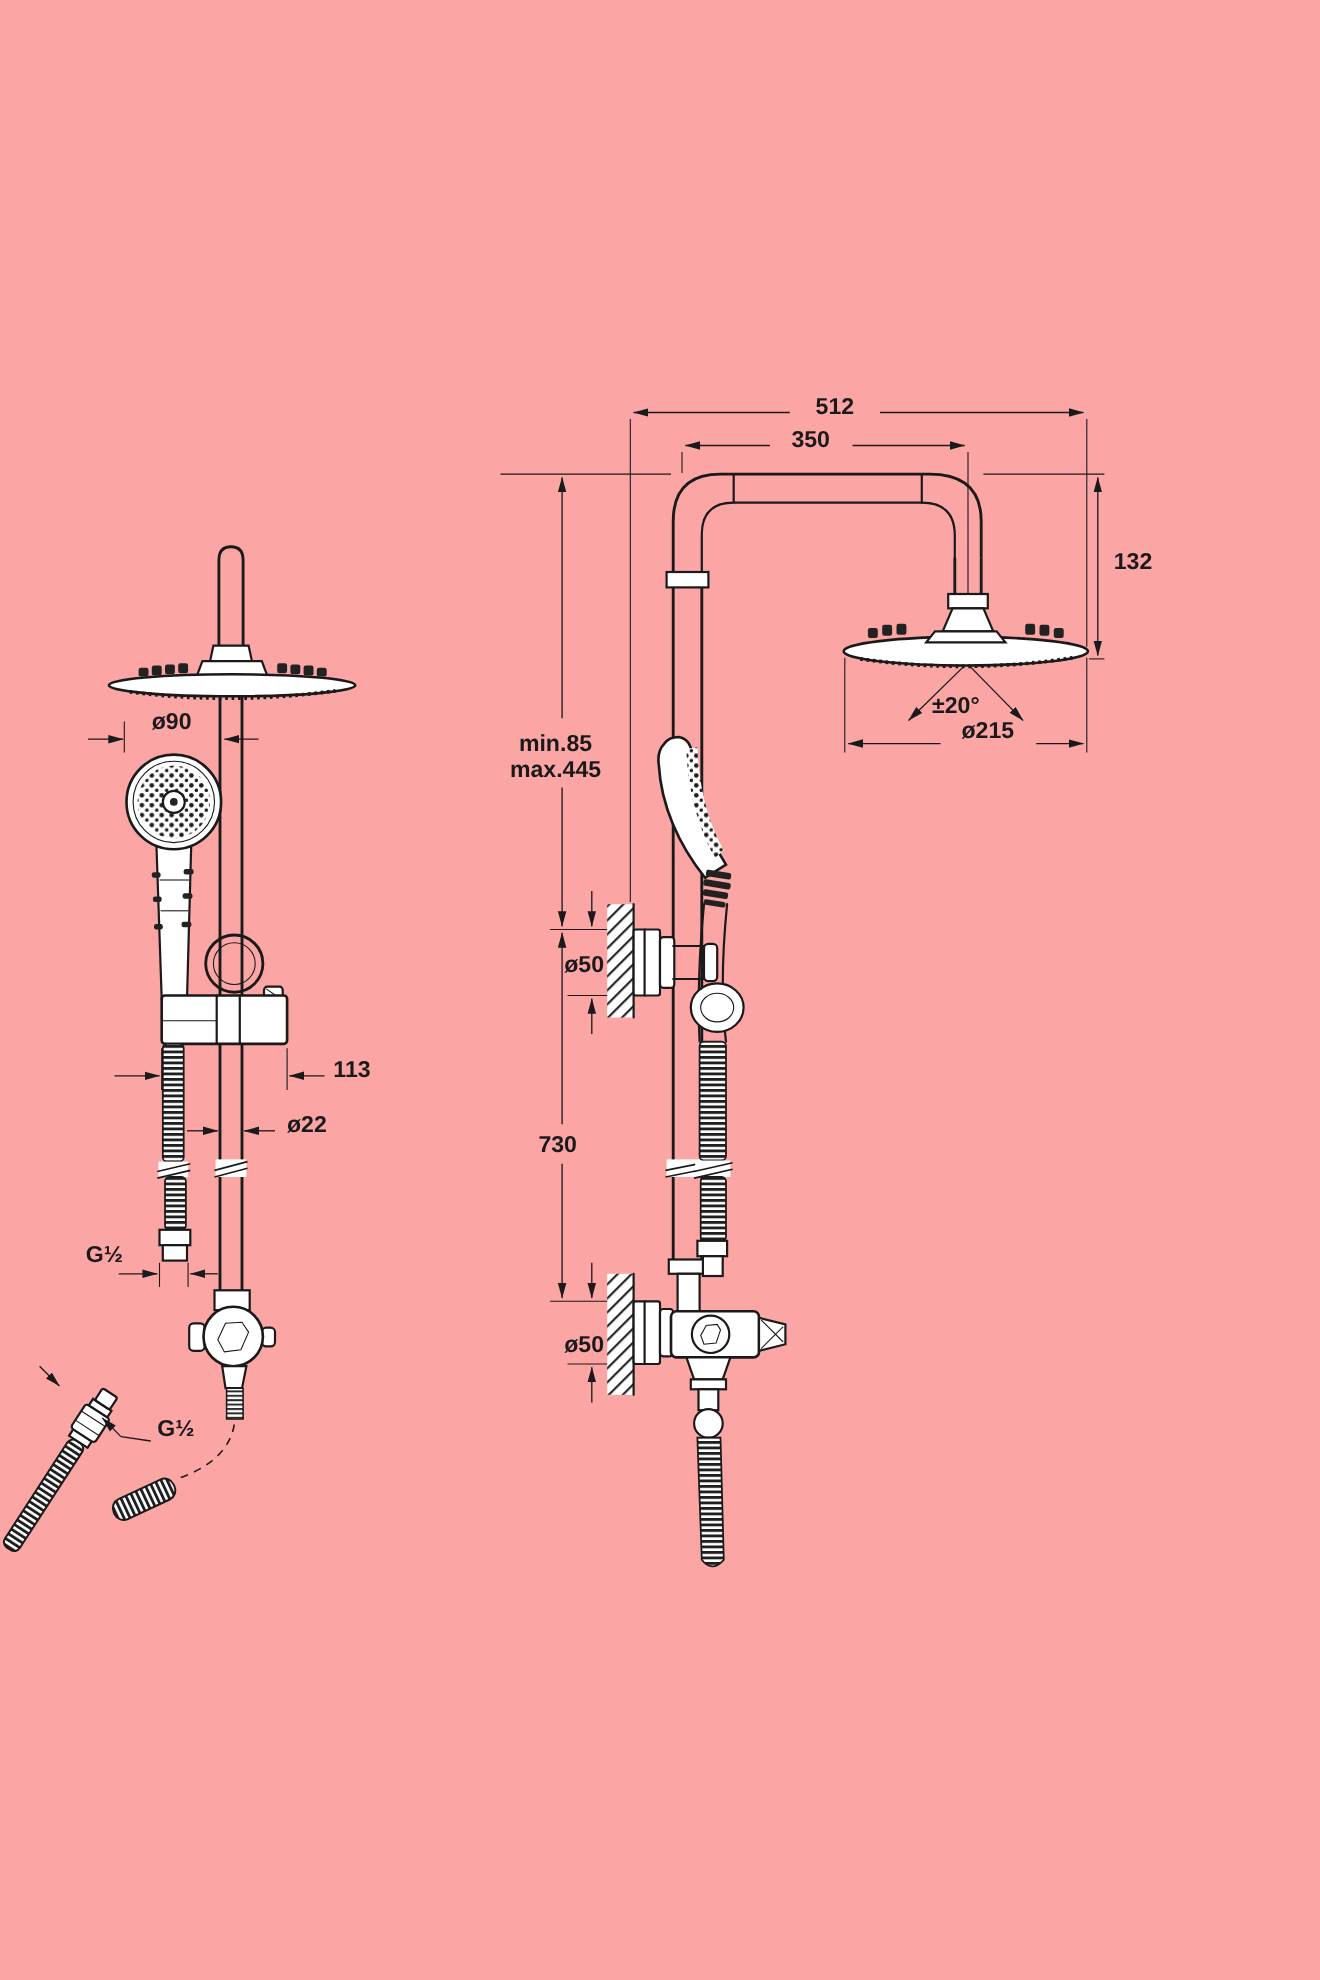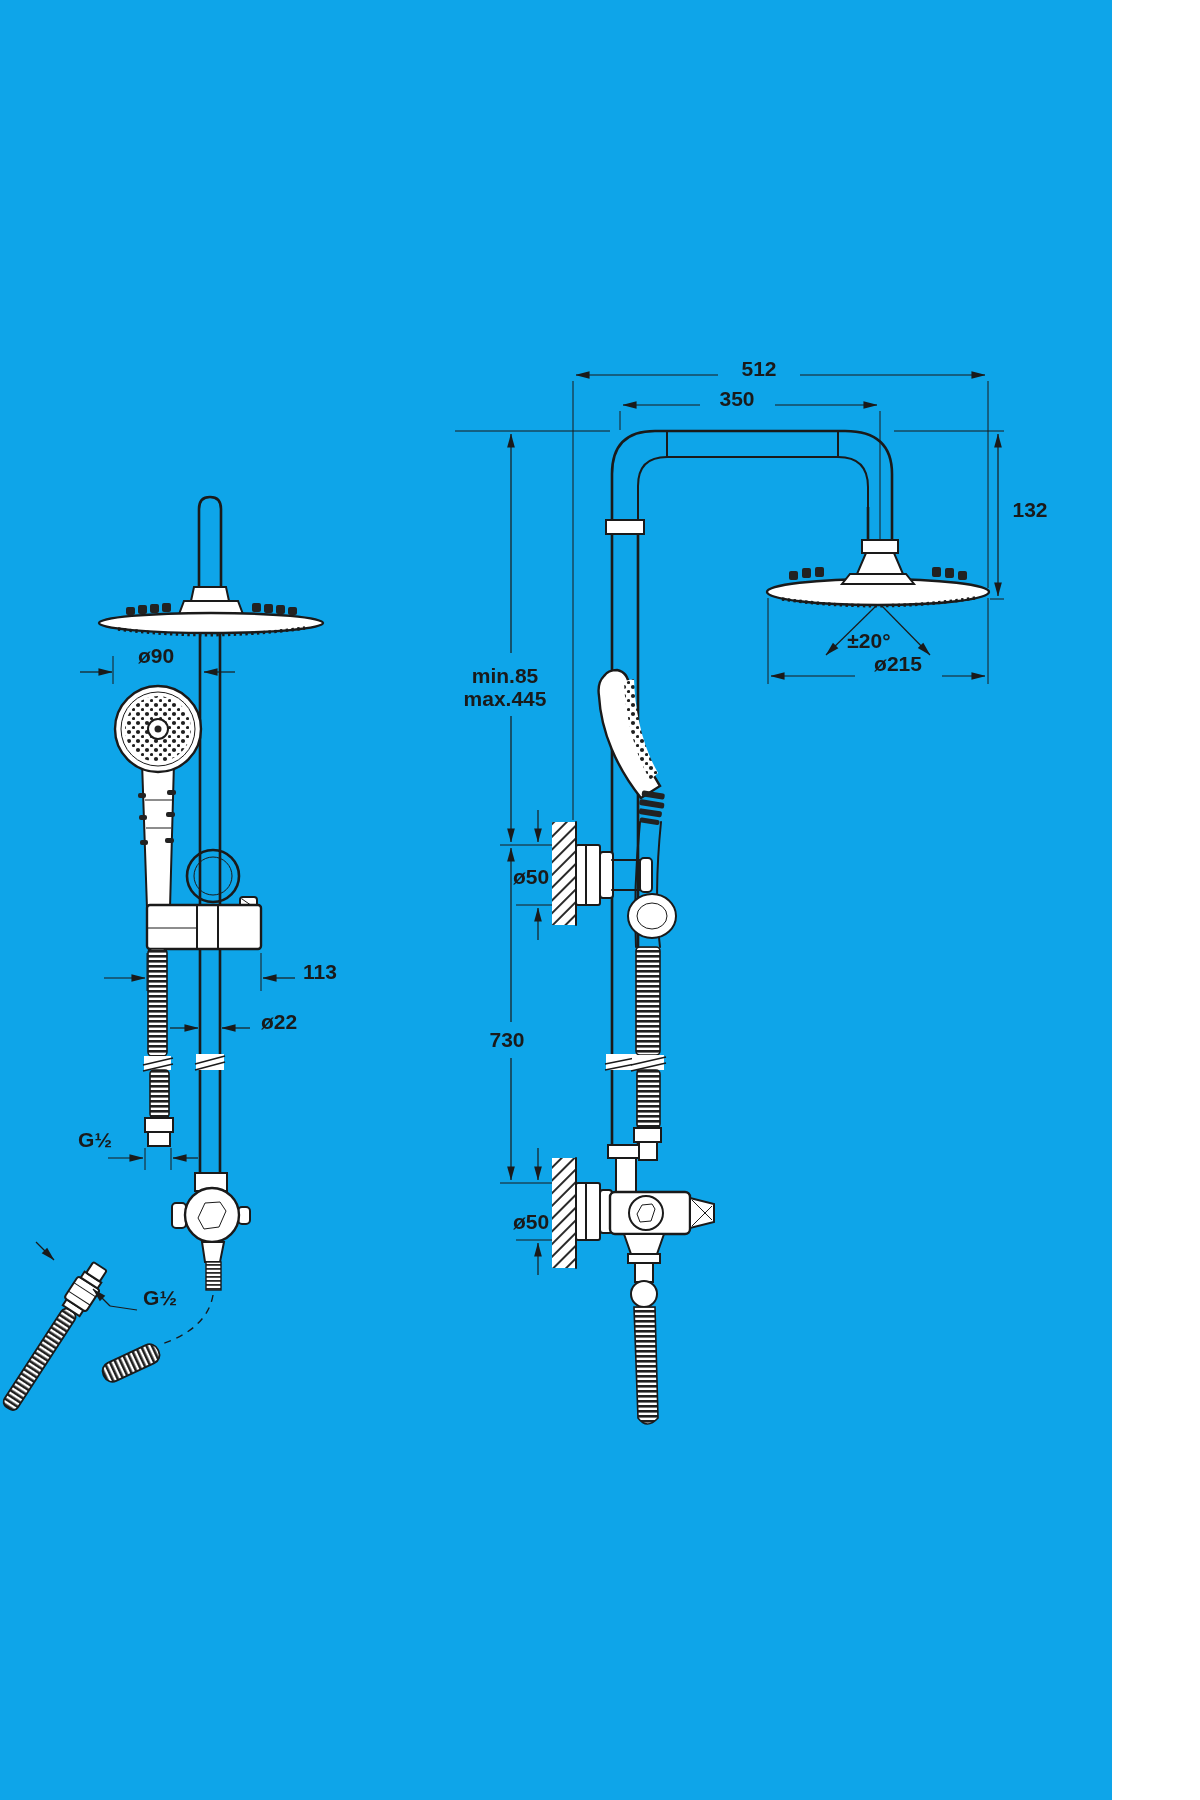--- a/index.html
+++ b/index.html
@@ -1,16 +1,16 @@
 <!DOCTYPE html>
 <html><head>
 <meta charset="utf-8">
 <style>
   html,body{margin:0;padding:0;background:#ffffff;}
-  .canvas{width:1112px;height:1800px;background:#0ea5e9;position:relative;overflow:hidden;}
+  .canvas{width:1200px;height:1800px;background:#fca5a5;position:relative;overflow:hidden;}
   svg{display:block;}
   .ol{stroke:#1a1a1a;stroke-width:2;fill:none;stroke-linecap:round;}
   .ol25{stroke:#1a1a1a;stroke-width:2.6;fill:none;}
   .olf{stroke:#1a1a1a;stroke-width:2;fill:#ffffff;}
   .olf25{stroke:#1a1a1a;stroke-width:2.4;fill:#ffffff;}
   .dk{fill:#222222;stroke:none;}
   .dim{stroke:#1a1a1a;stroke-width:1.2;fill:none;}
   .thin{stroke:#1a1a1a;stroke-width:1;fill:none;}
   .dtxt{font-family:"Liberation Sans","DejaVu Sans",sans-serif;font-size:21px;font-weight:bold;fill:#1a1a1a;text-anchor:middle;}
   .wall{fill:url(#hatch);stroke:none;}

